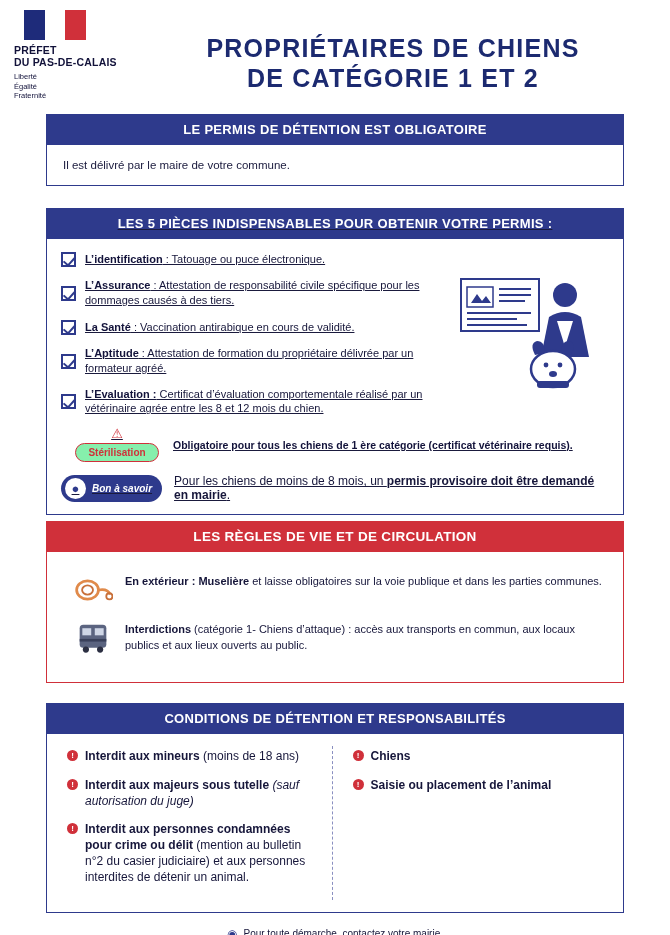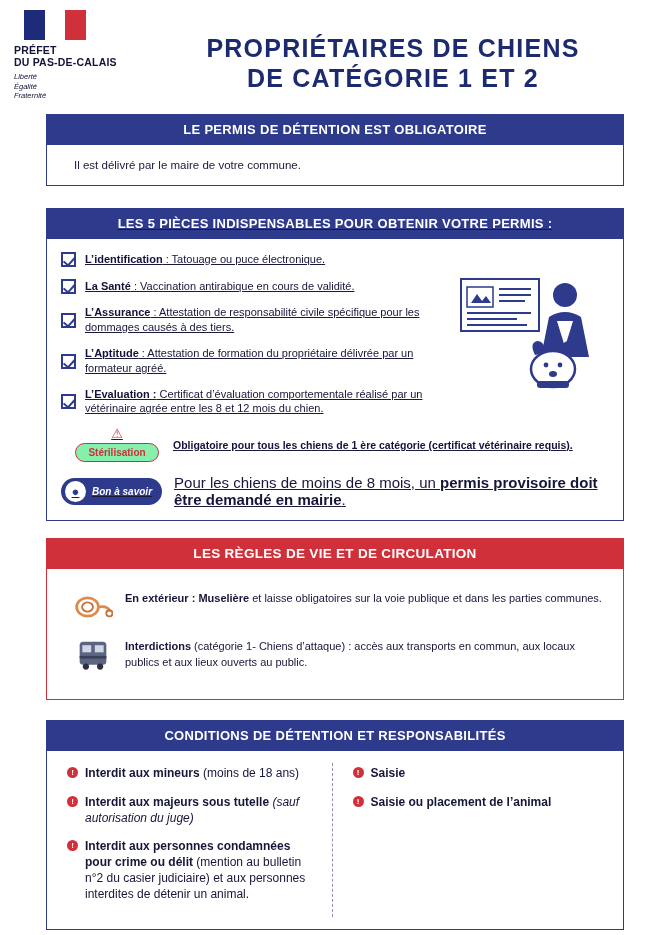--- a/index.html
+++ b/index.html
@@ -21,21 +21,21 @@
   .flag { display:flex; width: 62px; height: 30px; margin-left: 10px; }
   .flag div { flex:1; }
   .flag .b { background:#1e2b7a; }
   .flag .w { background:#ffffff; }
   .flag .r { background:#d0303a; }
   .logo-title {
     font-size: 10.5px; font-weight: 700; letter-spacing: .2px;
     color:#12123a; line-height: 1.15; margin-top: 4px;
   }
   .logo-motto {
-    margin-top: 4px; font-size: 7.5px; font-style: italic; color:#12123a;
+    margin-top: 4px; font-size: 7.5px; color:#12123a;
     line-height: 1.25;
   }
   .main-title {
     flex: 1; text-align:center; padding-top: 24px; padding-right: 16px;
   }
   .main-title .l1, .main-title .l2 {
     font-size: 25px; font-weight: 800; letter-spacing: 1.2px; color:#1c2a70;
     line-height: 1.18;
   }
 
@@ -48,21 +48,21 @@
   }
   .bar.red { background:#d0303a; border-color:#d0303a; font-size:13.5px; }
   .body-box {
     border:1px solid #2e3a8c; border-top:none; background:#fff;
     padding: 12px 14px;
   }
   .body-box.red { border-color:#d0303a; }
 
   .section-1 { margin-top: 14px; }
   .section-1 .body-box { padding: 14px 16px; }
-  .section-1 .text { font-size: 11.5px; color:#1a1a3d;margin-left:11px; }
+  .section-1 .text { font-size: 11.5px; color:#1a1a3d; }
 
   .section-2 { margin-top: 22px; text-decoration: underline; }
 
   
   .checklist { position:relative; }
   .check-row { display:flex; align-items:center; margin-bottom: 11px; }
   .checkbox {
     width: 15px; height: 15px; flex:0 0 15px; border: 2px solid #2e3a8c;
     margin-right: 9px; margin-top: 1px; position: relative; background:#fff;
   }
@@ -93,25 +93,25 @@
   .bon-badge {
     display:flex; align-items:center; background:#2e3a8c; border-radius: 16px;
     padding: 3px 10px 3px 4px; flex: 0 0 auto;
   }
   .pin {
     width: 21px; height:21px; border-radius:50%; background:#fff;
     display:flex; align-items:center; justify-content:center; margin-right:6px;
   }
   .pin span { color:#2e3a8c; font-size: 13px; line-height:1; }
   .bon-label { color:#fff; font-style:italic; font-weight:700; font-size:10px; }
-  .bon-text { font-size: 15px; margin-left: 12px; color:#16163a; }
+  .bon-text { font-size: 12px; margin-left: 12px; color:#16163a; }
   .bon-text b { font-weight:800; }
 
   
-  .section-3 { margin-top: 17px; }
+  .section-3 { margin-top: 6px; }
   .rule-row { display:flex; align-items:flex-start; margin: 10px 0 16px 0; }
   .rule-icon { width: 64px; flex:0 0 64px; display:flex; justify-content:center; }
   .rule-text { font-size: 11px; line-height:1.4; color:#16163a; }
   .rule-text b { font-weight:800; }
 
   
   .section-4 { margin-top: 20px; }
   .cond-grid { display:flex; }
   .cond-col { flex:1; padding: 2px 6px; }
   .cond-col.left { border-right: 1px dashed #8a8fc0; padding-right: 14px; }
@@ -204,28 +204,28 @@
         <div class="check-row">
           <div class="checkbox"></div>
           <div class="check-text">
             <b>L’identification</b><span> : Tatouage ou puce électronique.</span>
           </div>
         </div>
 
         <div class="check-row">
           <div class="checkbox"></div>
           <div class="check-text">
+            <b>L’Assurance</b><span> : Attestation de responsabilité civile spécifique pour les dommages causés à des tiers.</span>
+          </div>
+        </div>
+
+        <div class="check-row">
+          <div class="checkbox"></div>
+          <div class="check-text">
             <b>La Santé</b><span> : Vaccination antirabique en cours de validité.</span>
-          </div>
-        </div>
-
-        <div class="check-row">
-          <div class="checkbox"></div>
-          <div class="check-text">
-            <b>L’Assurance</b><span> : Attestation de responsabilité civile spécifique pour les dommages causés à des tiers.</span>
           </div>
         </div>
 
         <div class="check-row">
           <div class="checkbox"></div>
           <div class="check-text">
             <b>L’Aptitude</b><span> : Attestation de formation du propriétaire délivrée par un formateur agréé.</span>
           </div>
         </div>
 
@@ -321,21 +321,21 @@
             <div class="cond-text">
               <b>Interdit aux personnes condamnées pour crime ou délit</b><span> (mention au bulletin n°2 du casier judiciaire) et aux personnes interdites de détenir un animal.</span>
             </div>
           </div>
         </div>
 
         <div class="cond-col right">
           <div class="cond-item">
             <div class="bullet">!</div>
             <div class="cond-text">
-              <b>Saisie</b>
+              <b>Chiens</b>
             </div>
           </div>
           <div class="cond-item">
             <div class="bullet">!</div>
             <div class="cond-text">
               <b>Saisie ou placement de l’animal</b>
             </div>
           </div>
         </div>
 

